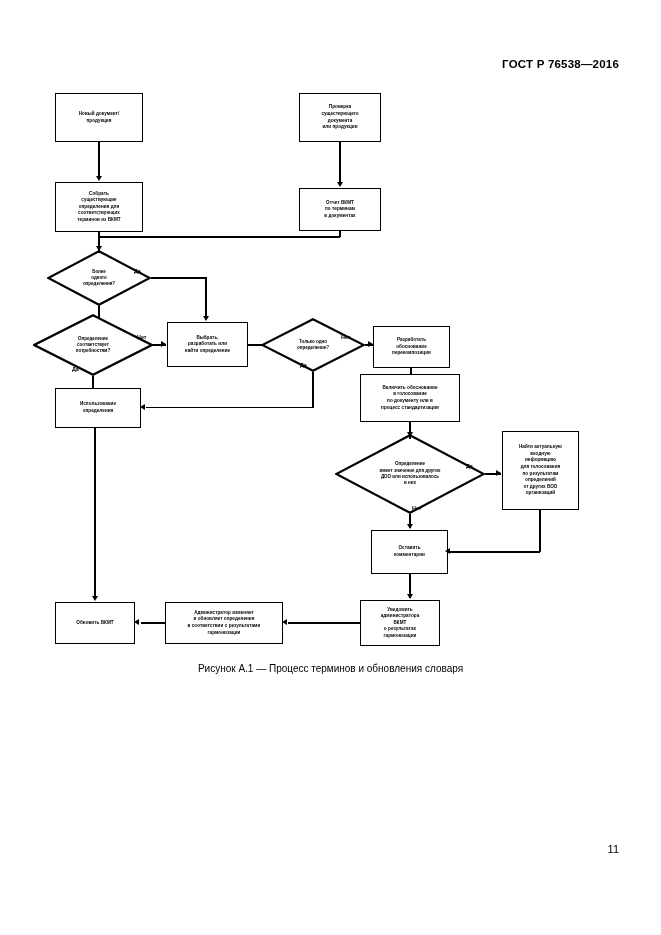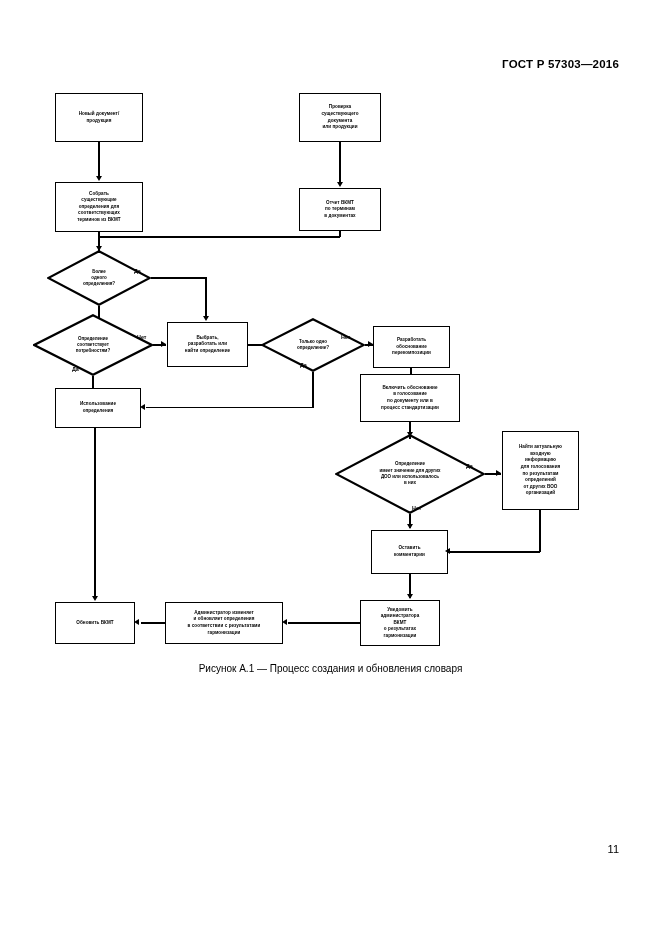--- a/index.html
+++ b/index.html
@@ -117,21 +117,21 @@
     font-size: 5.4px;
     font-weight: bold;
     white-space: nowrap;
   }
 </style>
 </head>
 <body>
 
 <div id="page">
 
-  <div class="std-header">ГОСТ Р 57303—2016</div>
+  <div class="std-header">ГОСТ Р 76538—2016</div>
 
   <div class="node box" style="left:55px; top:93px; width:88px; height:49px;">
     <span>Новый документ/<br>продукция</span>
   </div>
 
   <div class="node box" style="left:299px; top:93px; width:82px; height:49px;">
     <span>Проверка<br>существующего<br>документа<br>или продукции</span>
   </div>
 
   <div class="node box" style="left:55px; top:182px; width:88px; height:50px;">
@@ -272,17 +272,17 @@
 
   <div class="edge h" style="left:288px; top:622.4px; width:73px;"></div>
   <div class="arrow left" style="left:282px; top:619px;"></div>
 
   <div class="edge h" style="left:141px; top:622.4px; width:25px;"></div>
   <div class="arrow left" style="left:134px; top:619px;"></div>
 
   <div class="edge v" style="left:94.2px; top:428px; height:170px;"></div>
   <div class="arrow down" style="left:91.8px; top:596px;"></div>
 
-  <div class="figure-caption">Рисунок А.1 — Процесс создания и обновления словаря</div>
+  <div class="figure-caption">Рисунок А.1 — Процесс терминов и обновления словаря</div>
 
   <div class="page-number">11</div>
 
 </div>
 
 </body></html>

